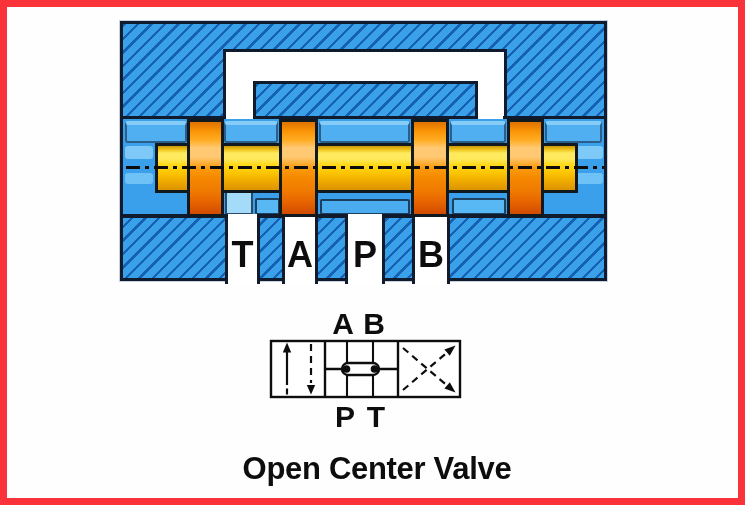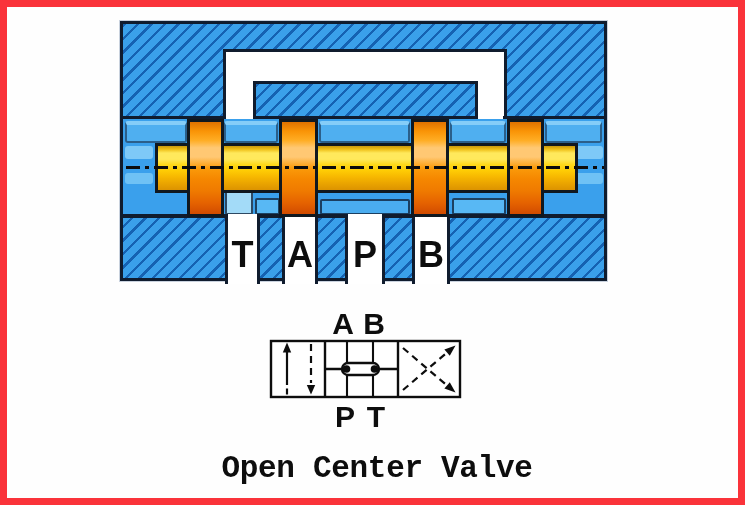--- a/index.html
+++ b/index.html
@@ -71,21 +71,21 @@
       #0c0c0c 0 14px, transparent 14px 19px, #0c0c0c 19px 23px, transparent 23px 28px);
   }
   .sym-label{
     position:absolute;transform:translate(-50%,-50%);
     font-size:30px;font-weight:bold;color:var(--label-black,#0d0d0d);
     line-height:30px;white-space:nowrap;z-index:10;
   }
   .diagram-title{
     position:absolute;left:377px;top:451px;transform:translateX(-50%);
     font-size:31px;font-weight:bold;color:var(--label-black,#0d0d0d);
-    white-space:nowrap;letter-spacing:-0.3px;z-index:10;font-family:Liberation Mono, monospace;
+    white-space:nowrap;letter-spacing:-0.3px;z-index:10;
   }
   .symbol-svg{left:266px;top:336px;width:200px;height:66px;z-index:10;}
 </style>
 </head>
 <body>
 
 <div class="stage">
 
   <div>
 

